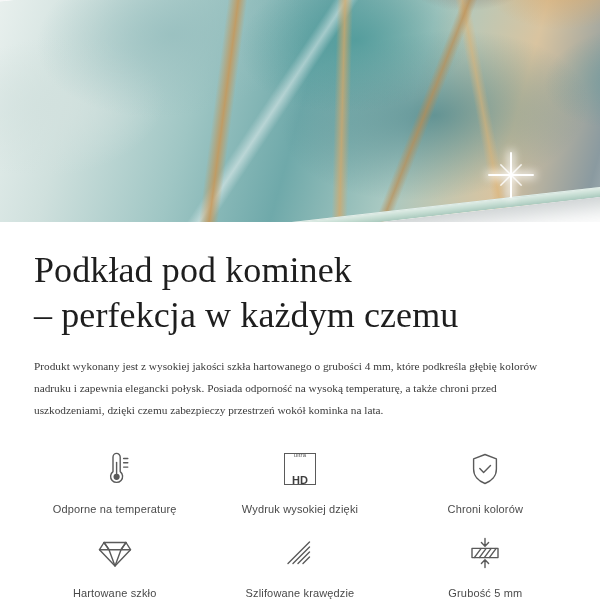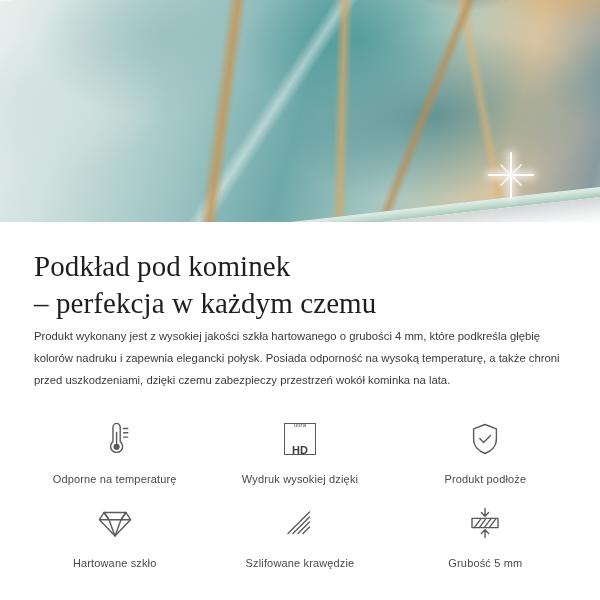--- a/index.html
+++ b/index.html
@@ -114,30 +114,30 @@
       linear-gradient(to bottom, transparent 46%, #fff 49%, #fff 51%, transparent 54%);
     opacity: .85;
   }
 
   
   .content {
     padding: 26px 34px 0 34px;
   }
   .headline {
     font-family: "Liberation Serif", serif;
-    font-size: 29px;
+    font-size: 36px;
     line-height: 1.26;
     color: #1e1e1e;
     font-weight: 400;
-    margin: 0 0 4px 0;
+    margin: 0 0 16px 0;
     letter-spacing: .1px;
   }
   .headline .l2 { display: block; }
   .body-copy {
-    font-family: Liberation Sans, sans-serif;
+    font-family: Liberation Serif, serif;
     font-size: 11.3px;
     line-height: 1.95;
     color: #3a3a3a;
     margin: 0;
     max-width: 540px;
   }
 
   
   .features {
     margin-top: 26px;
@@ -243,21 +243,21 @@
       <div class="feature-label">Wydruk wysokiej dzięki</div>
     </div>
 
     <div class="feature">
       <div class="feature-icon">
         <svg width="34" height="38" viewBox="0 0 34 38" aria-hidden="true">
           <path class="stroke" d="M17 4.5 5.6 8.9v10.2c0 7 4.9 12.2 11.4 14.4 6.5-2.2 11.4-7.4 11.4-14.4V8.9z"></path>
           <path class="stroke" d="m11.8 18.6 3.8 3.9 6.9-7.1"></path>
         </svg>
       </div>
-      <div class="feature-label">Produkt podłoże</div>
+      <div class="feature-label">Chroni kolorów</div>
     </div>
 
     <div class="feature">
       <div class="feature-icon">
         <svg width="36" height="34" viewBox="0 0 36 34" aria-hidden="true">
           <path class="stroke" d="M7 6.5h22l4.5 7.2L18 30 2.5 13.7z"></path>
           <path class="stroke" d="M2.5 13.7h31M7 6.5l5 7.2L18 30l6-16.3 5-7.2"></path>
           <path class="stroke" d="M12 13.7 7 6.5M24 13.7 29 6.5"></path>
         </svg>
       </div>

